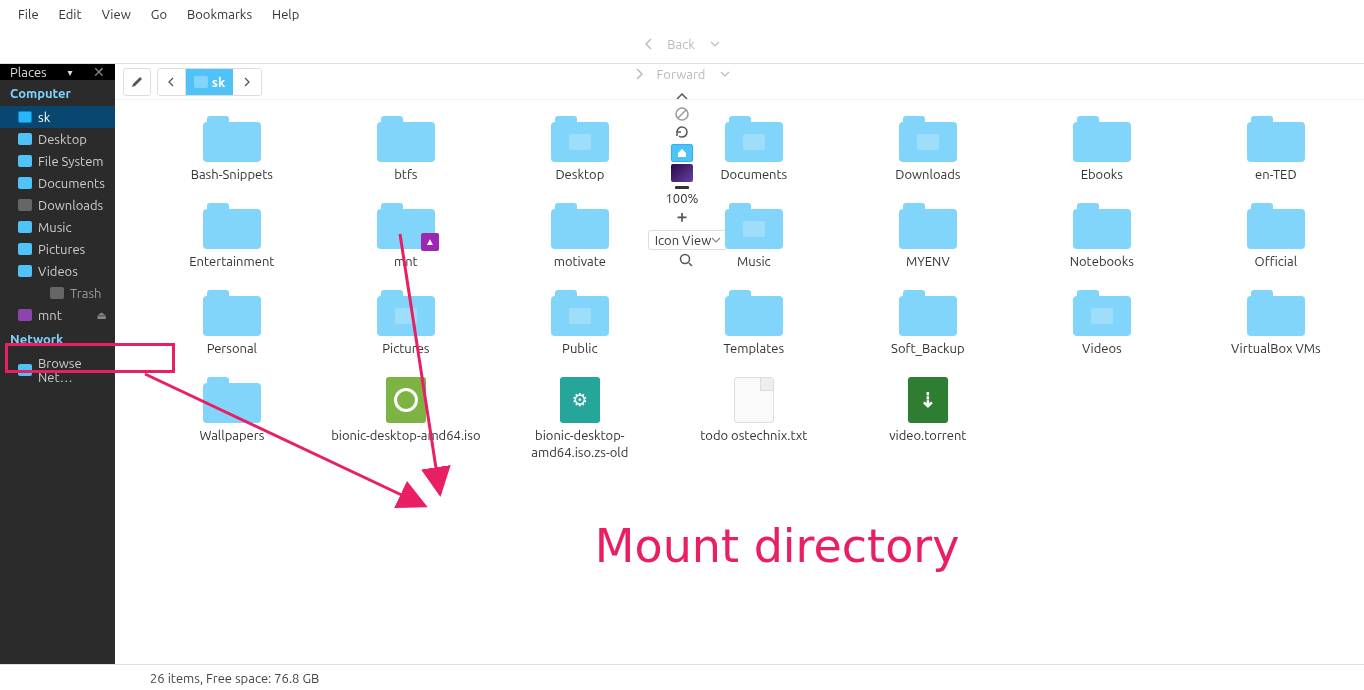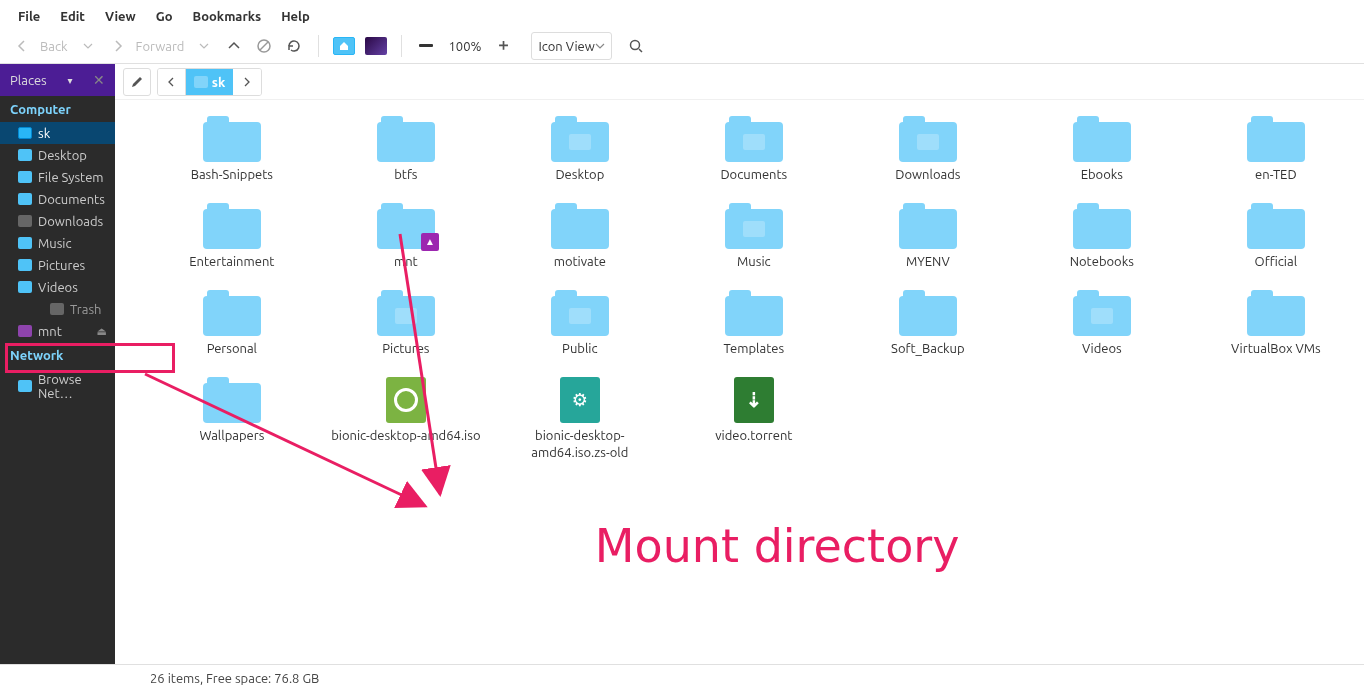--- a/index.html
+++ b/index.html
@@ -1,39 +1,39 @@
 <!DOCTYPE html>
 <html><head>
 <meta charset="utf-8">
 <style>
 * { box-sizing: border-box; margin: 0; padding: 0; }
 body { font-family: -apple-system, "Segoe UI", Ubuntu, sans-serif; font-size: 13px; color: #333; background: #fff; width: 1364px; height: 690px; overflow: hidden; position: relative; }
 
 
-.menubar { display: flex; align-items: flex-end; height: 28px; padding: 0 8px; background: #fff; border-bottom: 1px solid transparent; font-weight: bold; }
+.menubar { display: flex; align-items: center; height: 28px; padding: 0 8px; background: #fff; border-bottom: 1px solid transparent; }
 .menubar-item { padding: 4px 10px; cursor: default; }
 
 
-.toolbar { display: flex; align-items: center; height: 36px; padding: 2px 8px; border-bottom: 1px solid #e0e0e0; gap: 2px; }
+.toolbar { display: flex; align-items: center; height: 36px; padding: 2px 8px; border-bottom: 1px solid #e0e0e0; gap: 2px; flex-direction: column; }
 .tb-btn { display: inline-flex; align-items: center; justify-content: center; height: 28px; min-width: 28px; border: none; background: transparent; color: #555; cursor: pointer; border-radius: 3px; padding: 0 4px; }
 .tb-btn.disabled { color: #bbb; }
 .tb-nav { display: flex; align-items: center; gap: 2px; }
 .tb-nav-label { color: #bbb; padding: 0 4px 0 2px; }
 .tb-sep { width: 1px; height: 22px; background: #e0e0e0; margin: 0 8px; }
 .zoom-label { padding: 0 6px; }
 .view-mode { display: flex; align-items: center; border: 1px solid #ddd; border-radius: 3px; padding: 2px 6px; height: 28px; }
 .small-square { width: 14px; height: 14px; background: #333; border-radius: 1px; display: inline-block; }
 .small-plus { font-size: 16px; font-weight: bold; }
 .mode-home { width: 22px; height: 18px; background: #4fc3f7; border-radius: 2px; display:inline-flex; align-items:center; justify-content:center; border:1px solid #29b6f6; }
 .mode-pic { width: 22px; height: 18px; background: linear-gradient(135deg,#2a0845,#6441a5); border-radius: 2px; }
 
 
 .content { display: flex; height: calc(690px - 28px - 36px - 26px); }
 .sidebar { width: 135px; background: #2b2b2b; color: #ccc; display: flex; flex-direction: column; font-size: 13px; }
-.side-header { display: flex; align-items: center; justify-content: space-between; padding: 8px 10px; background: #4c1d95; color: #ddd; font-size: 13px; text-align: right; }
+.side-header { display: flex; align-items: center; justify-content: space-between; padding: 0 10px; background: #000000; color: #ddd; font-size: 13px; text-align: right; }
 .side-header .chev { font-size: 10px; }
 .side-close { color: #888; font-size: 14px; }
 .side-section { padding: 6px 10px; color: #7dd3fc; font-weight: bold; font-size: 13px; }
 .side-item { display: flex; align-items: center; padding: 4px 10px 4px 18px; gap: 6px; cursor: pointer; position: relative; }
 .side-item.active { background: #094771; color: #fff; }
 .side-item.trunc { color: #999; margin-left: 32px; }
 .side-icon { width: 14px; height: 12px; border-radius: 2px; flex-shrink: 0; }
 .side-icon.folder { background: #4fc3f7; }
 .side-icon.home { background: #29b6f6; border:1px solid #0288d1; }
 .side-icon.dim { background: #666; }
@@ -370,20 +370,24 @@
             <div class="file-icon file-iso"></div>
             <div class="cell-label">bionic-desktop-amd64.iso</div>
           </div>
           <div class="cell">
             <div class="file-icon file-zs">
               <span style="font-size: 18px;">⚙</span>
             </div>
             <div class="cell-label">bionic-desktop-amd64.iso.zs-old</div>
           </div>
           <div class="cell">
+            <div class="file-icon file-txt"></div>
+            <div class="cell-label">todo ostechnix.txt</div>
+          </div>
+          <div class="cell">
             <div class="file-icon file-torrent">
               <span style="font-size: 20px; font-weight: bold;">⇣</span>
             </div>
             <div class="cell-label">video.torrent</div>
           </div>
         </div>
       </div>
 
     <svg class="overlay" width="1229" height="600">
       <defs>

